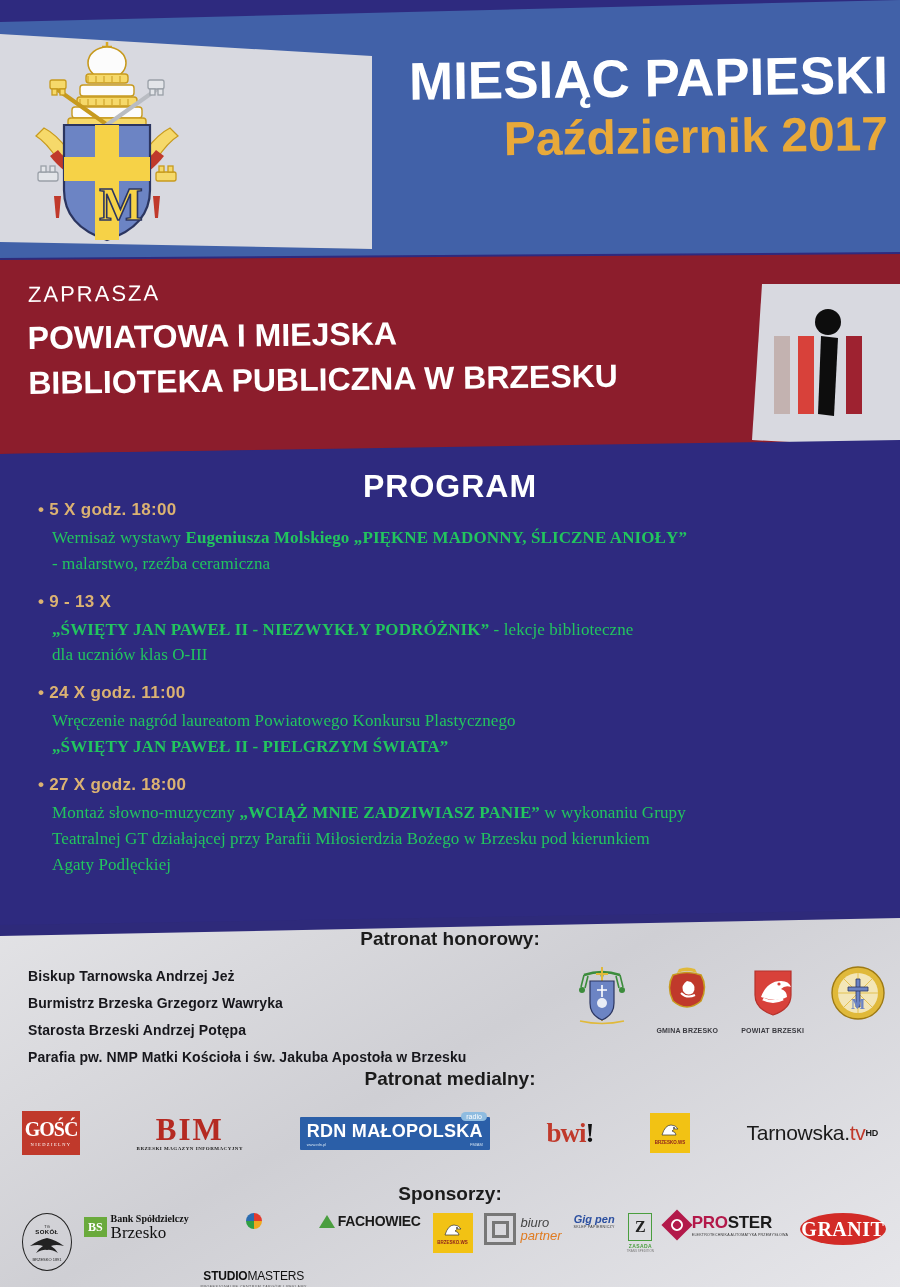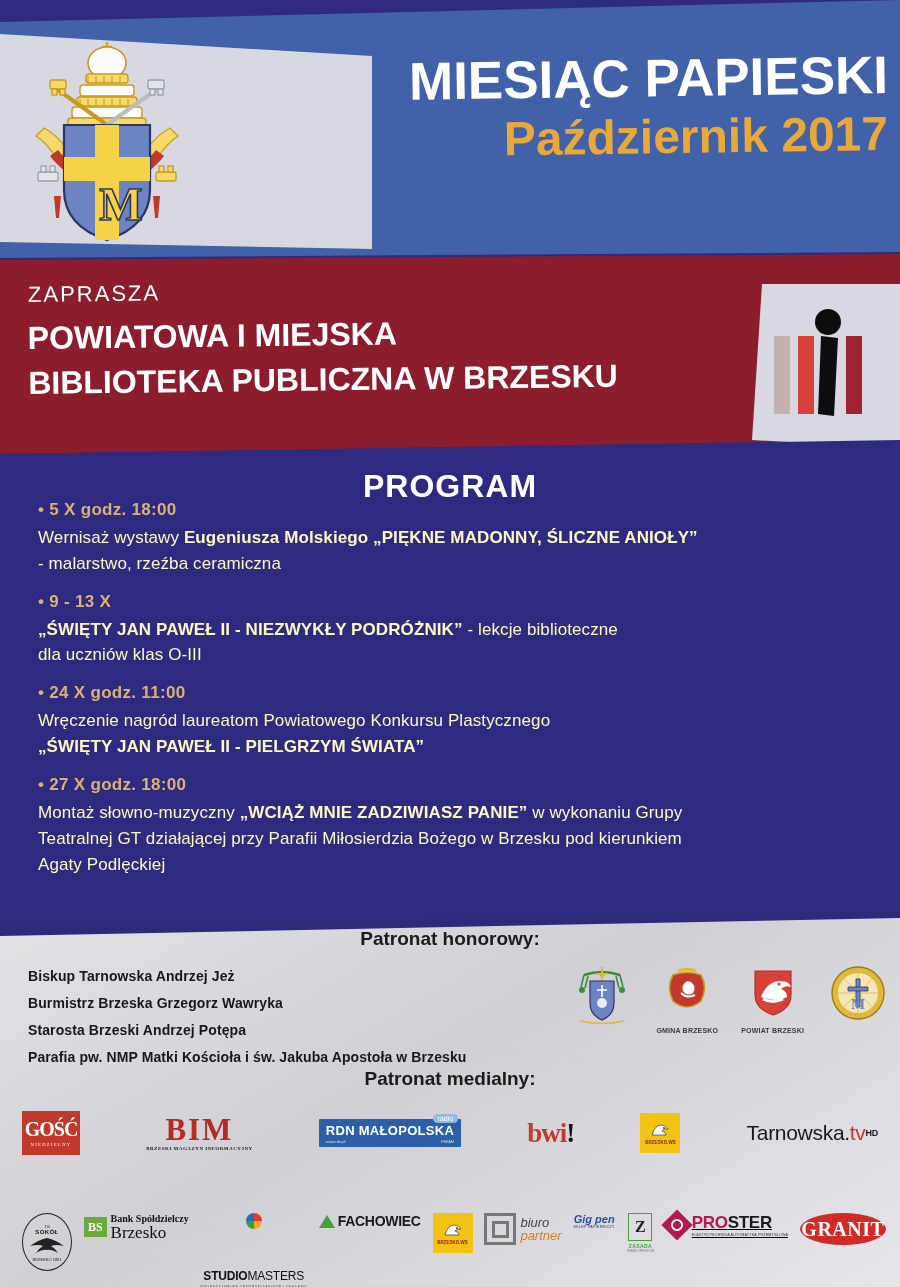--- a/index.html
+++ b/index.html
@@ -82,22 +82,23 @@
     font-size:32px; font-weight:bold; color:#ffffff; letter-spacing:1px;
   }
   .items{ position:absolute; left:38px; top:500px; width:836px; }
   .item{ margin-bottom:15px; }
   .item-date{
     font-size:17px; font-weight:bold; color:#dbb272;
     letter-spacing:0.3px; margin-bottom:5px;
   }
   .item-date .bul{ margin-right:5px; }
   .item-line{
-    font-size:17px; color:#fef9c3; line-height:1.52; 
+    font-size:17px; color:#22c55e; line-height:1.52; margin-left:14px;
     letter-spacing:0.1px;
+    font-family:Liberation Serif, serif;
   }
   .item-line b{ font-weight:bold; }
 
   
   .grey{
     position:absolute; left:0; top:910px; width:900px; height:377px;
     background:linear-gradient(150deg,#e3e3e6 0%,#cfcfd4 45%,#e6e6ea 100%);
     clip-path:polygon(0 26px, 900px 8px, 900px 377px, 0 377px);
   }
   .sect-head{
@@ -139,21 +140,21 @@
   .gosc-t{ font-size:20px; font-weight:bold; line-height:1; letter-spacing:-1px;}
   .gosc-s{ font-size:4.5px; letter-spacing:1.4px; margin-top:3px;}
 
   .bim{ text-align:center; font-family:"Liberation Serif", serif; }
   .bim-t{ font-size:31px; font-weight:bold; color:#b52a22; letter-spacing:2px; line-height:0.95;}
   .bim-s{ font-size:5px; font-weight:bold; color:#1a1a1a; letter-spacing:0.5px; margin-top:2px;}
 
   .rdn{
     background:#2b5fa8; padding:5px 7px 3px; position:relative; border-radius:1px;
   }
-  .rdn-t{ font-size:13px; font-weight:bold; color:#fff; letter-spacing:0.3px; line-height:1;}
+  .rdn-t{ font-size:18px; font-weight:bold; color:#fff; letter-spacing:0.3px; line-height:1;}
   .rdn-badge{
     position:absolute; right:3px; top:-5px; background:#8fbce0; color:#fff;
     font-size:7px; padding:1px 5px; border-radius:6px;
   }
   .rdn-s{ font-size:4px; color:#cfe0f0; display:flex; justify-content:space-between; margin-top:2px;}
 
   .bwi{ font-size:27px; color:#c0392b; font-weight:bold; font-family:"Liberation Serif", serif; letter-spacing:-1px;}
 
   .brz{
     background:#f2c214; width:40px; height:40px;
@@ -202,21 +203,21 @@
   .gigpen{ text-align:center;}
   .gigpen-t{ font-size:11px; font-style:italic; font-weight:bold; color:#2b4fa0;}
   .gigpen-s{ font-size:3.6px; color:#333; letter-spacing:0.3px;}
 
   .zas{ text-align:center;}
   .zas-b{ width:22px;height:26px;border:1.6px solid #4a9e3f;display:flex;align-items:center;justify-content:center;margin:0 auto;}
   .zas-b span{ font-size:16px; font-weight:bold; color:#222; font-family:"Liberation Serif", serif;}
   .zas-t{ font-size:5px; font-weight:bold; color:#4a9e3f; margin-top:2px; letter-spacing:0.4px;}
   .zas-s{ font-size:3px; color:#777;}
 
-  .pro{ display:flex; align-items:center; gap:4px;text-decoration:underline;}
+  .pro{ display:flex; align-items:center; gap:4px;}
   .pro-d{ width:22px;height:22px;background:#b3194a;transform:rotate(45deg);display:flex;align-items:center;justify-content:center;}
   .pro-d i{ width:8px;height:8px;border-radius:50%;border:2px solid #fff;display:block;}
   .pro-t{ font-size:17px; font-weight:bold; letter-spacing:-0.3px; color:#1a1a1a;}
   .pro-t i{ font-style:normal; color:#b3194a;}
   .pro-s{ font-size:3.6px; color:#333; letter-spacing:0.2px;}
 
   .gran{
     background:#d22b27; color:#fff; width:86px; height:32px; border-radius:50%;
     display:flex; align-items:center; justify-content:center;
     font-size:20px; font-weight:bold; letter-spacing:0.5px;
@@ -451,20 +452,21 @@
       </div>
     </div>
 
     <div class="logo tarn">
       <span>Tarnowska.</span>
         <i>tv</i>
         <sup>HD</sup>
     </div>
   </div>
 
+  <div class="sect-head" id="sp-head">Sponsorzy:</div>
   <div class="sponsor-row">
 
     <div class="logo sokol">
       <div class="sokol-o">
         <div class="sokol-s">TG</div>
         <div class="sokol-t">SOKÓŁ</div>
         <svg width="38" height="20" viewBox="0 0 38 20">
           <path d="M19 3 q-9 2 -17 8 q8 -2 13 0 q-5 3 -7 7 q7 -4 11 -3 q4 -1 11 3 q-2 -4 -7 -7 q5 -2 13 0 q-8 -6 -17 -8 z" fill="#222"></path>
         </svg>
         <div class="sokol-s">BRZESKO 1891</div>

